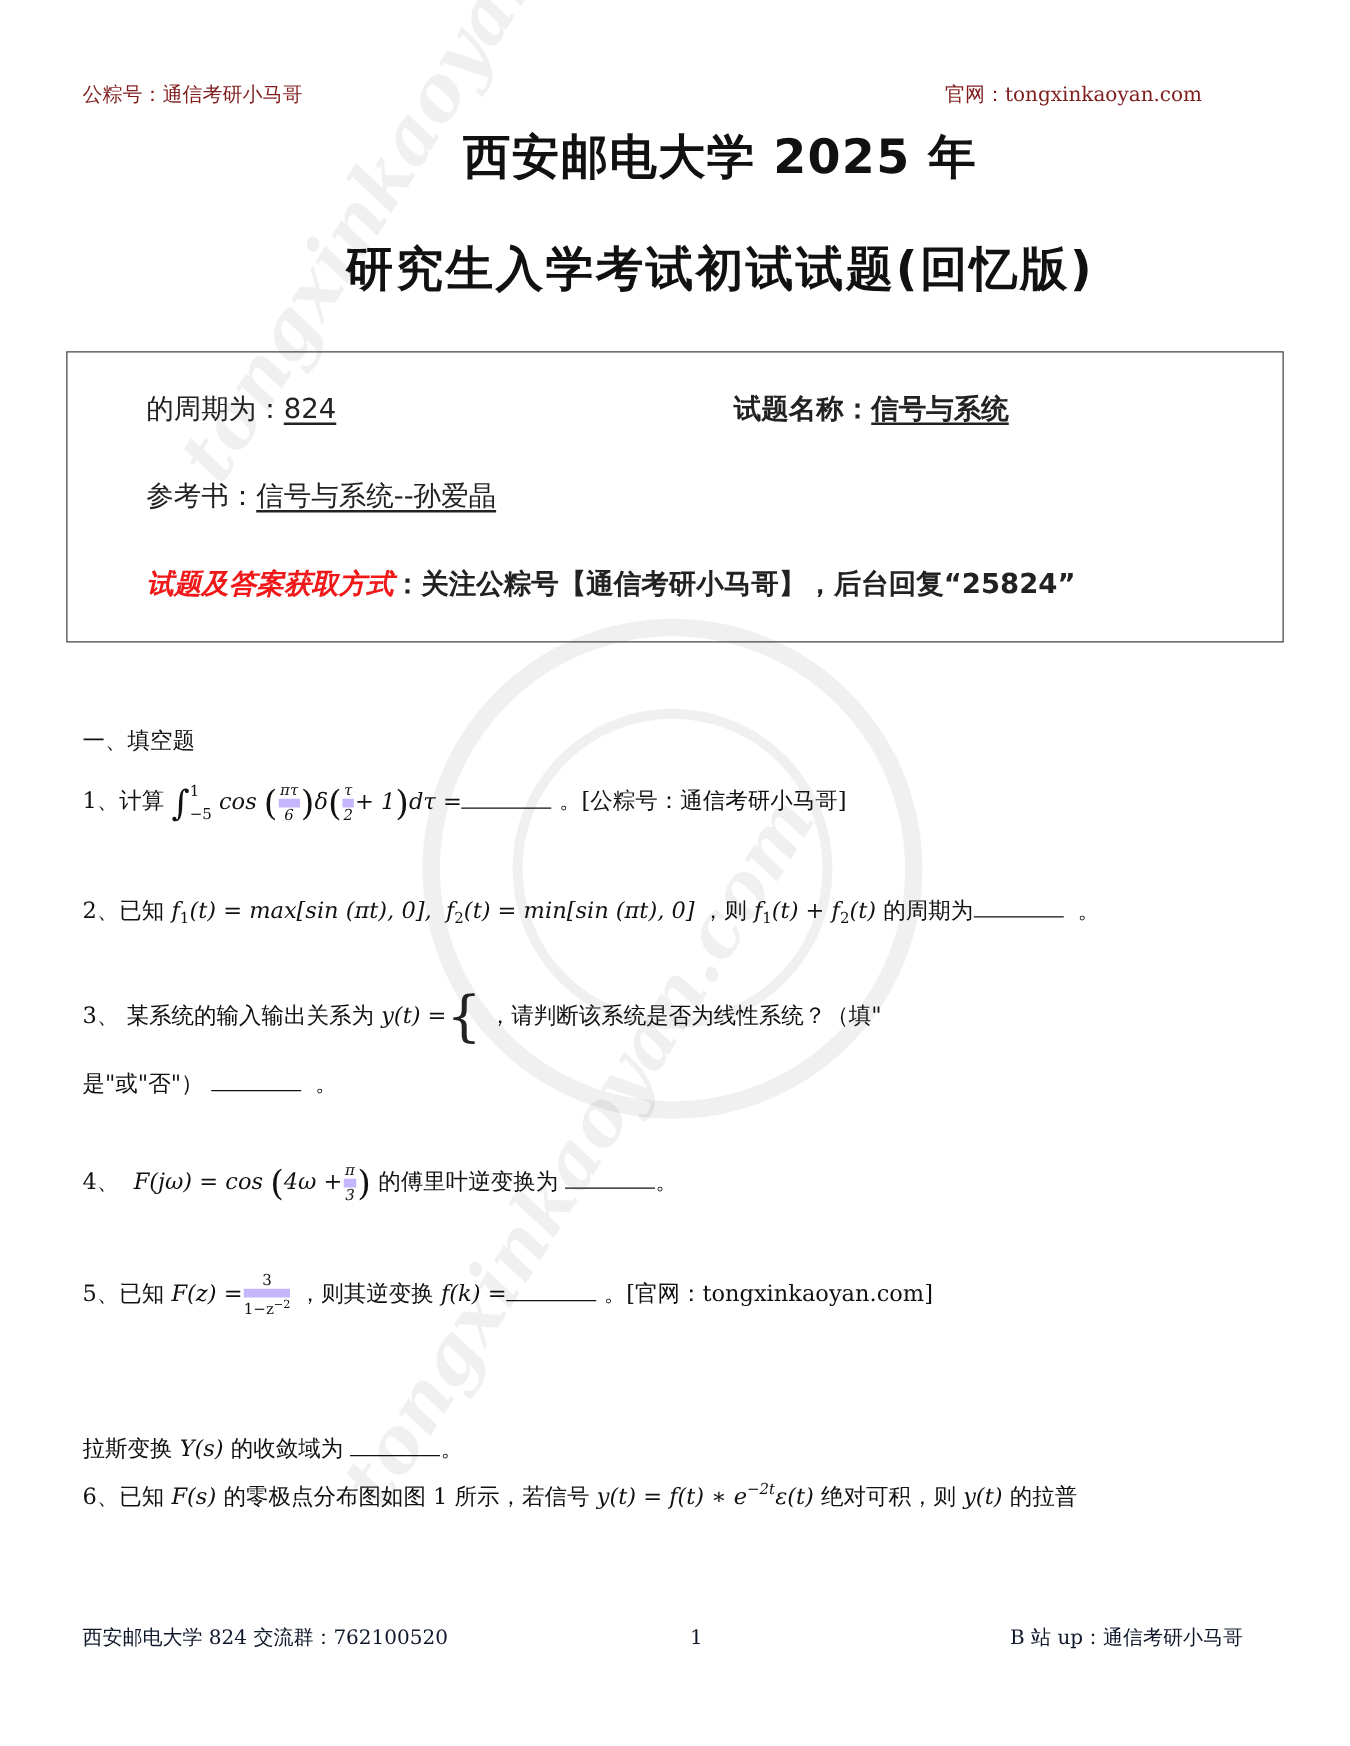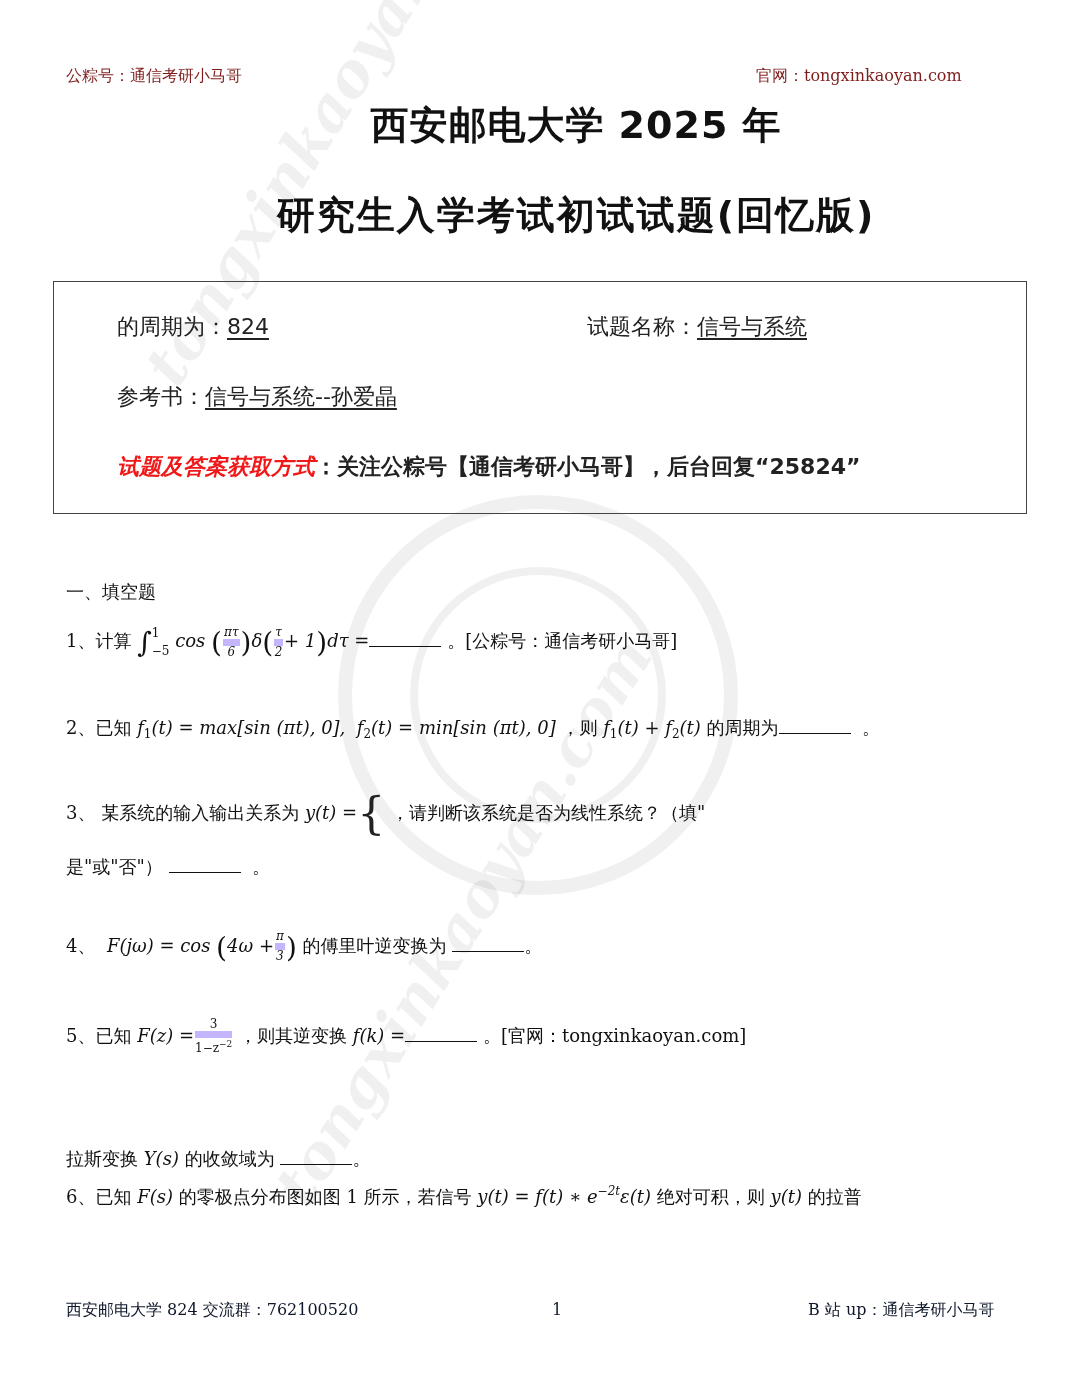--- a/index.html
+++ b/index.html
@@ -44,21 +44,21 @@
 <div class="abs hdr" style="left:66px;">公粽号：通信考研小马哥</div>
 <div class="abs hdr" style="left:756px;">官网：tongxinkaoyan.com</div>
 
 <div class="abs title t1">西安邮电大学 2025 年</div>
 <div class="abs title t2">研究生入学考试初试试题(回忆版)</div>
 
 <div class="abs box"></div>
 <div class="abs info" style="left:117px; top:312px;">
   <span>的周期为：</span><span class="u">824</span>
 </div>
-<div class="abs info" style="left:587px; top:312px;">
+<div class="abs info" style="left:587px; top:312px;font-weight:bold;">
   <span>试题名称：</span><span class="u">信号与系统</span>
 </div>
 <div class="abs info" style="left:117px; top:382px;">
   <span>参考书：</span><span class="u">信号与系统--孙爱晶</span>
 </div>
 <div class="abs info" style="left:117px; top:452px; font-weight:bold;">
   <span class="red">试题及答案获取方式</span><span>：关注公粽号【通信考研小马哥】，后台回复“25824”</span>
 </div>
 
 <div class="abs q" style="left:66px; top:580px;">一、填空题</div>

